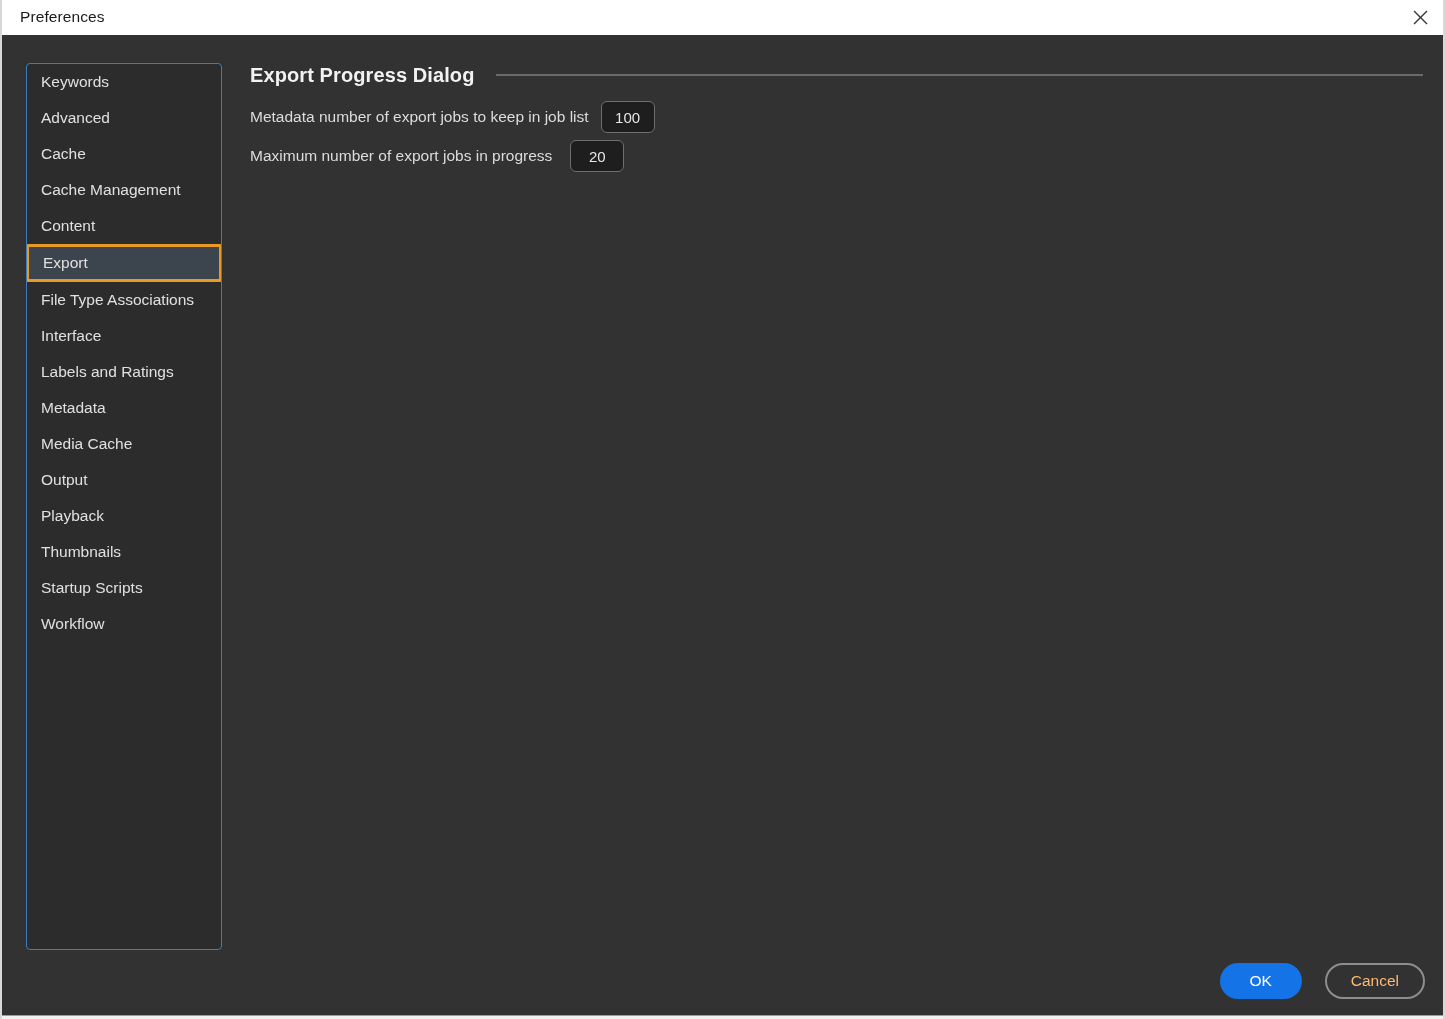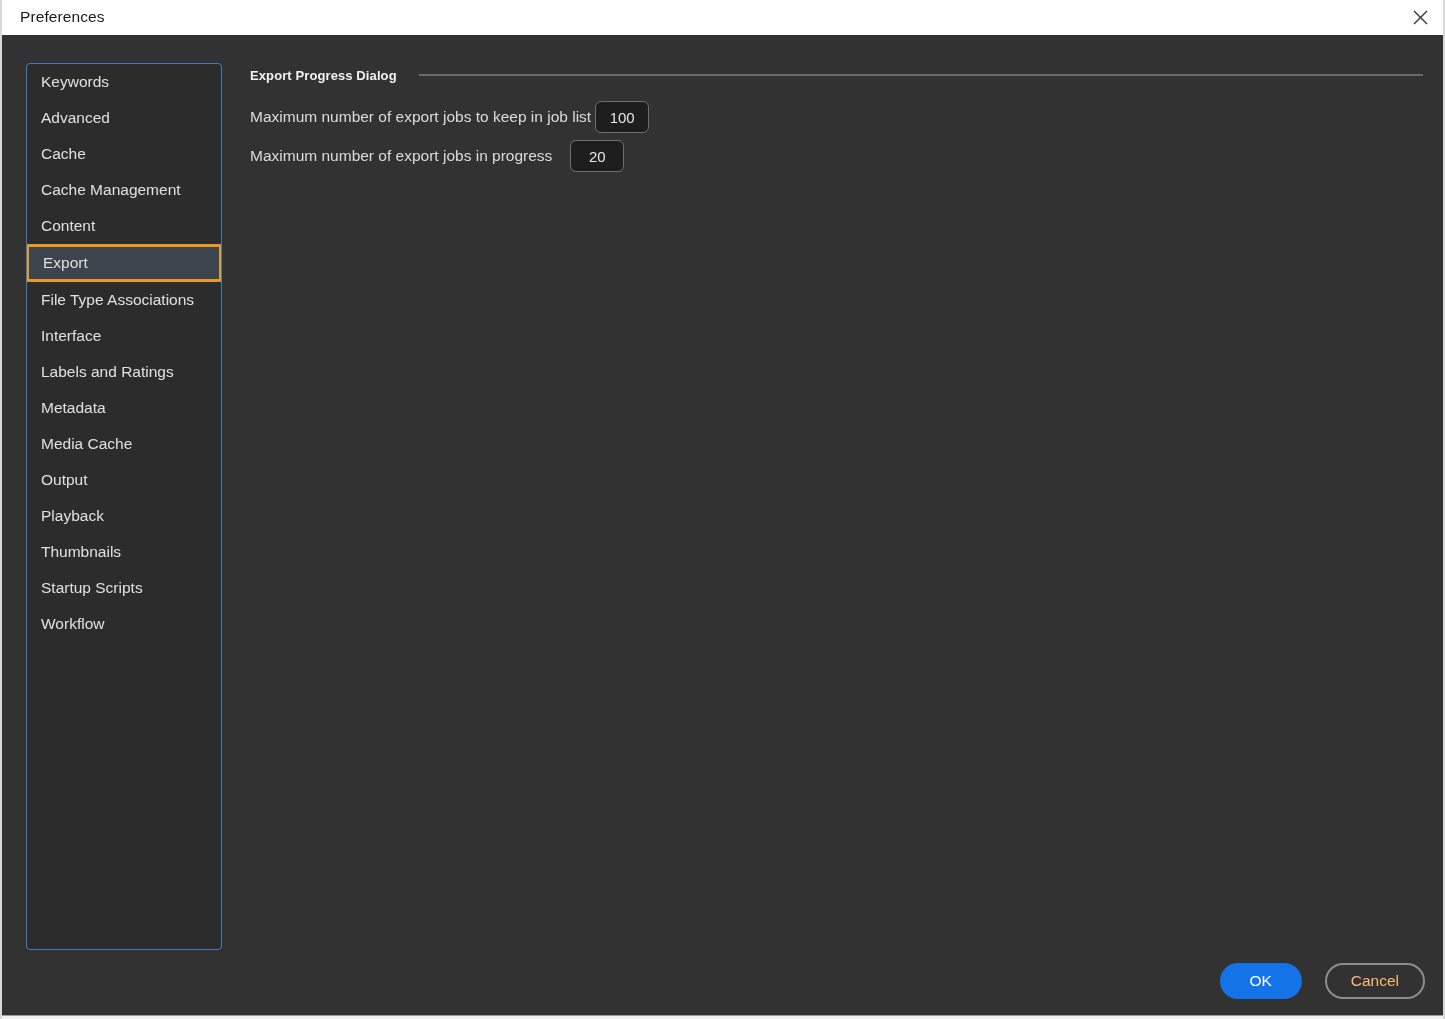--- a/index.html
+++ b/index.html
@@ -111,21 +111,21 @@
     top: 28px;
     right: 18px;
   }
   .panel-header {
     position: relative;
     display: flex;
     align-items: center;
     height: 24px;
   }
   .panel-title {
-    font-size: 13px;
+    font-size: 20px;
     font-weight: bold;
     color: #f2f2f2;
     white-space: nowrap;
     letter-spacing: 0.1px;
   }
   .panel-rule {
     flex: 1;
     height: 2px;
     background: #6a6a6a;
     margin-left: 22px;
@@ -137,21 +137,21 @@
     margin-top: 14px;
     height: 32px;
   }
   .field-row.second { margin-top: 7px; }
   .field-label {
     font-size: 15.5px;
     color: #dcdcdc;
     white-space: nowrap;
   }
   .field-input {
-    margin-left: 4px;
+    margin-left: 12px;
     width: 54px;
     height: 32px;
     line-height: 30px;
     background: #1e1e1e;
     border: 1px solid #6e6e6e;
     border-radius: 6px;
     color: #e6e6e6;
     font-size: 15px;
     font-family: "Liberation Sans", sans-serif;
     text-align: center;
@@ -243,21 +243,21 @@
     </div>
 
     <div class="panel">
 
       <div class="panel-header">
         <div class="panel-title">Export Progress Dialog</div>
         <div class="panel-rule"></div>
       </div>
 
       <div class="field-row">
-        <div class="field-label">Maximum number of export jobs to keep in job list</div>
+        <div class="field-label">Metadata number of export jobs to keep in job list</div>
         <input class="field-input" type="text" value="100" style="">
       </div>
 
       <div class="field-row second">
         <div class="field-label">Maximum number of export jobs in progress</div>
         <input class="field-input" type="text" value="20" style="">
       </div>
 
     </div>
 

